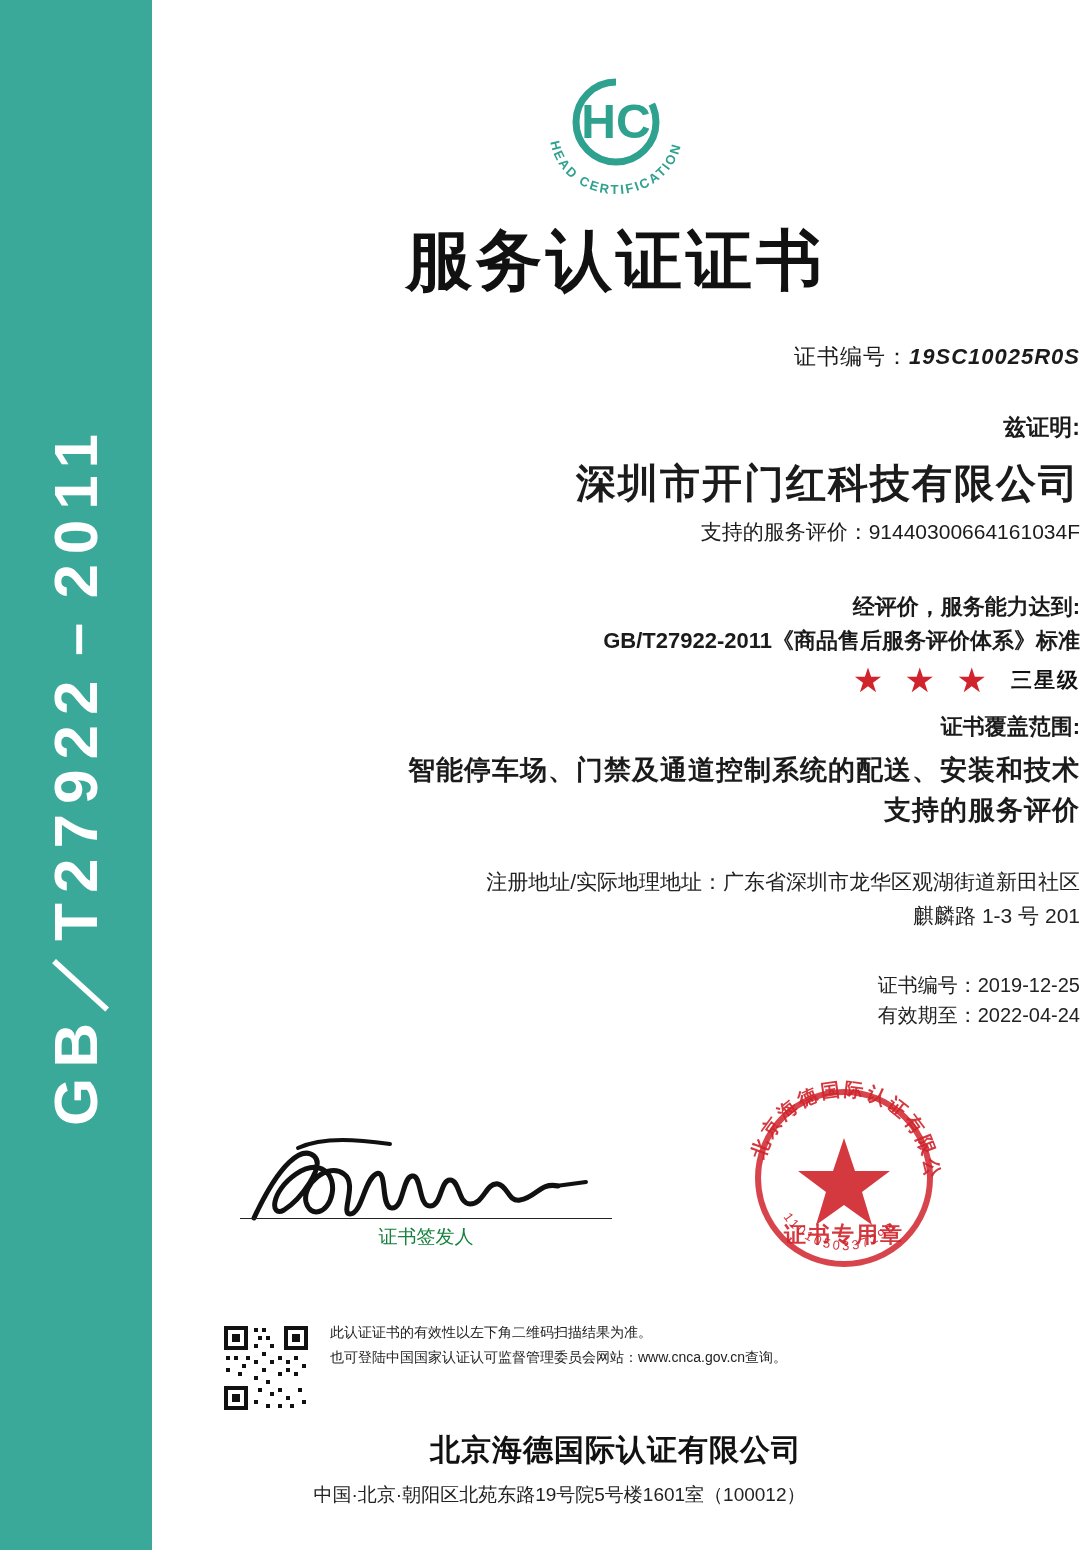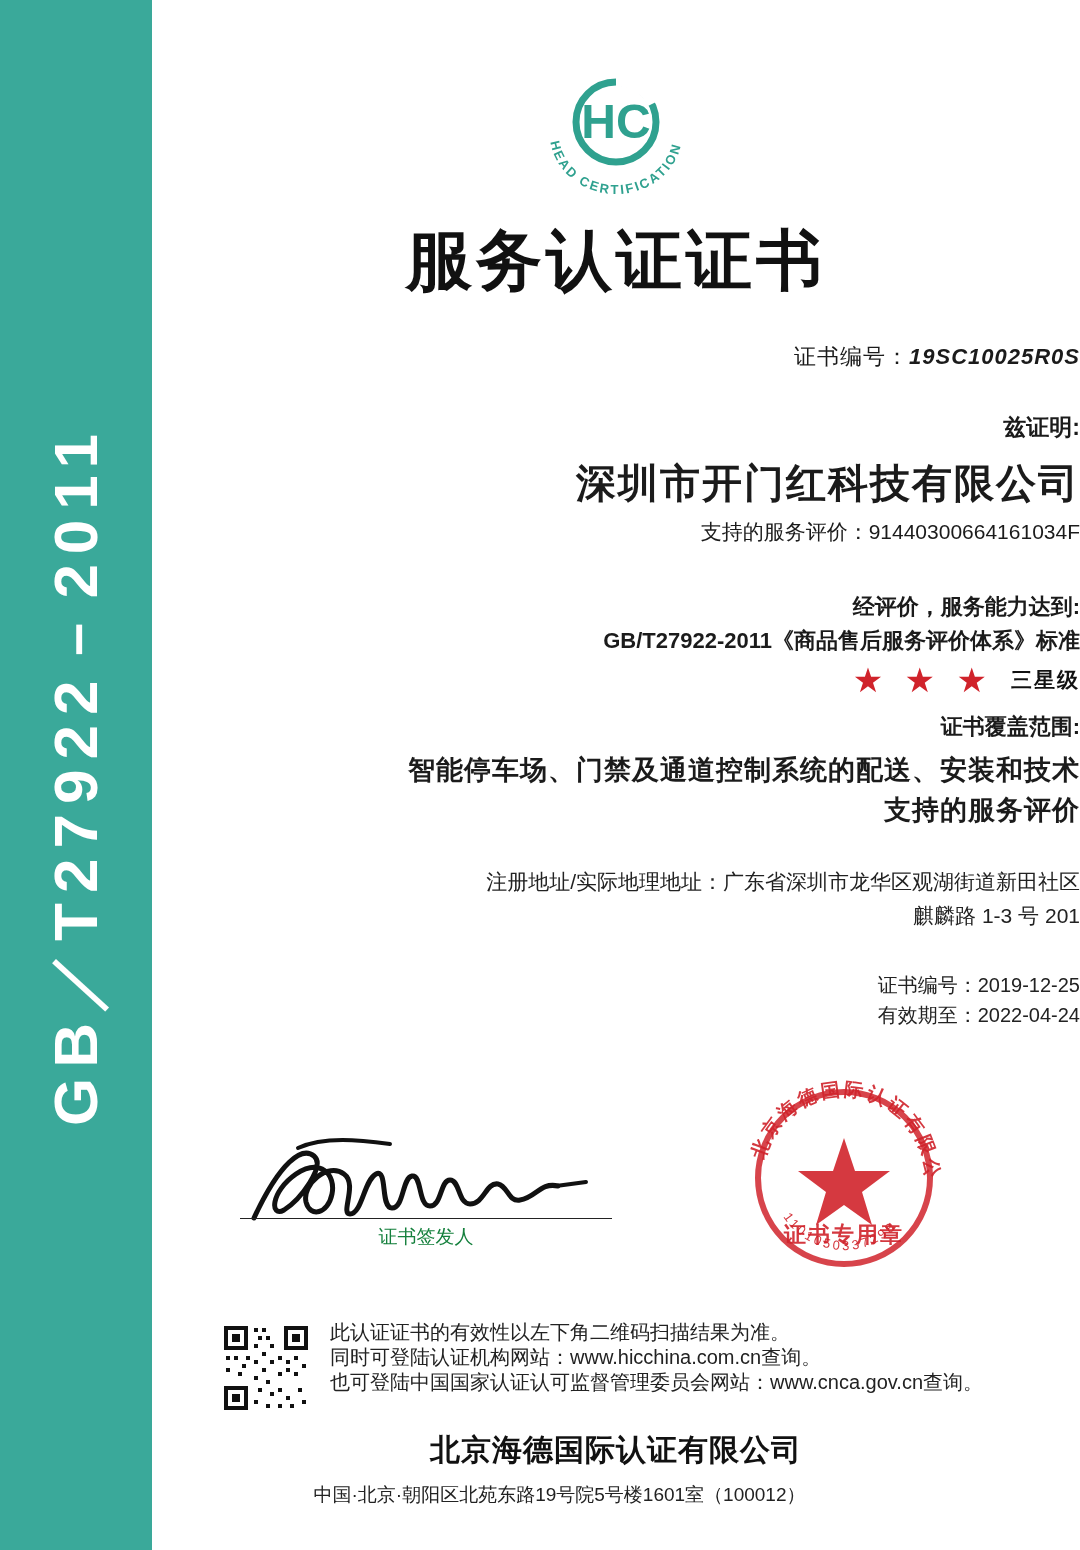--- a/index.html
+++ b/index.html
@@ -148,21 +148,21 @@
   }
   
   .qr{
     position:absolute;left:68px;top:1322px;
     width:92px;height:92px;
   }
   .foot-notes{
     position:absolute;left:178px;top:1320px;width:700px;
   }
   .foot-notes div{
-    font-size:20px;color:#222;line-height:25px;
+    font-size:14px;color:#222;line-height:25px;
   }
   .org-name{
     position:absolute;left:0;top:1430px;width:928px;
     text-align:center;font-size:30px;font-weight:bold;color:#111;
     letter-spacing:1px;
   }
   .org-addr{
     position:absolute;left:0;top:1482px;width:815px;
     text-align:center;font-size:19px;color:#222;
   }
@@ -304,21 +304,20 @@
             <rect x="78" y="66" width="4" height="4"></rect>
           <rect x="82" y="78" width="4" height="4"></rect>
             <rect x="70" y="82" width="4" height="4"></rect>
             <rect x="58" y="82" width="4" height="4"></rect>
         </g>
       </svg>
     </div>
 
     <div class="foot-notes">
       <div>此认证证书的有效性以左下角二维码扫描结果为准。</div>
-      <div>同时可登陆认证机构网站：www.hicchina.com.cn查询。</div>
       <div>也可登陆中国国家认证认可监督管理委员会网站：www.cnca.gov.cn查询。</div>
     </div>
 
     <div class="org-name">北京海德国际认证有限公司</div>
     <div class="org-addr">中国·北京·朝阳区北苑东路19号院5号楼1601室（100012）</div>
 
   </div>
 </div>
 
 </body></html>

